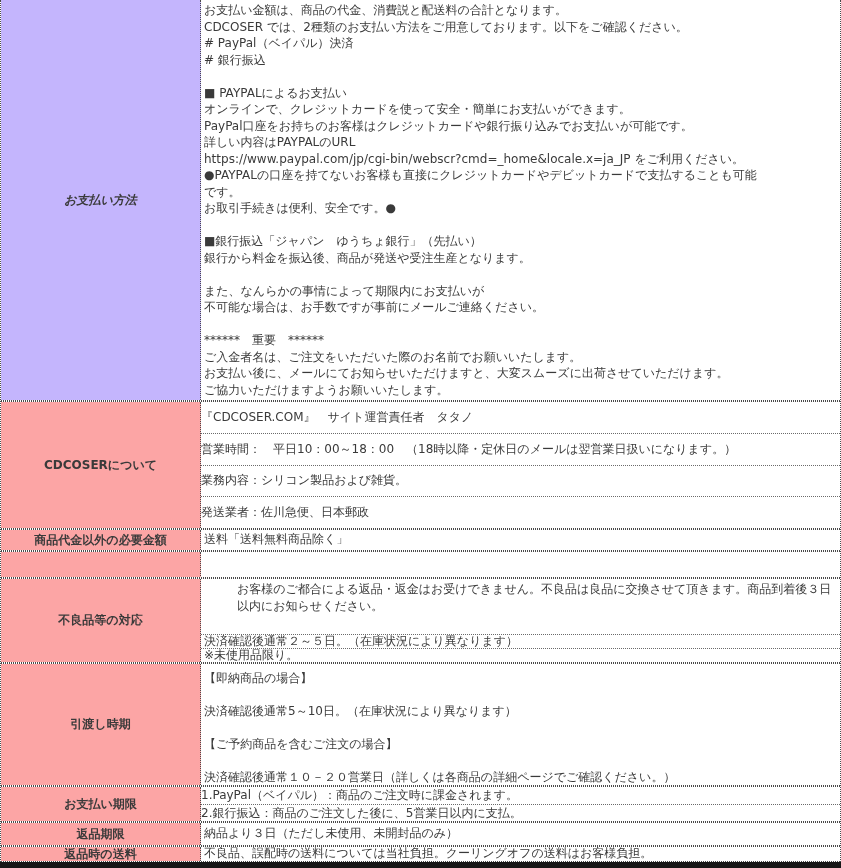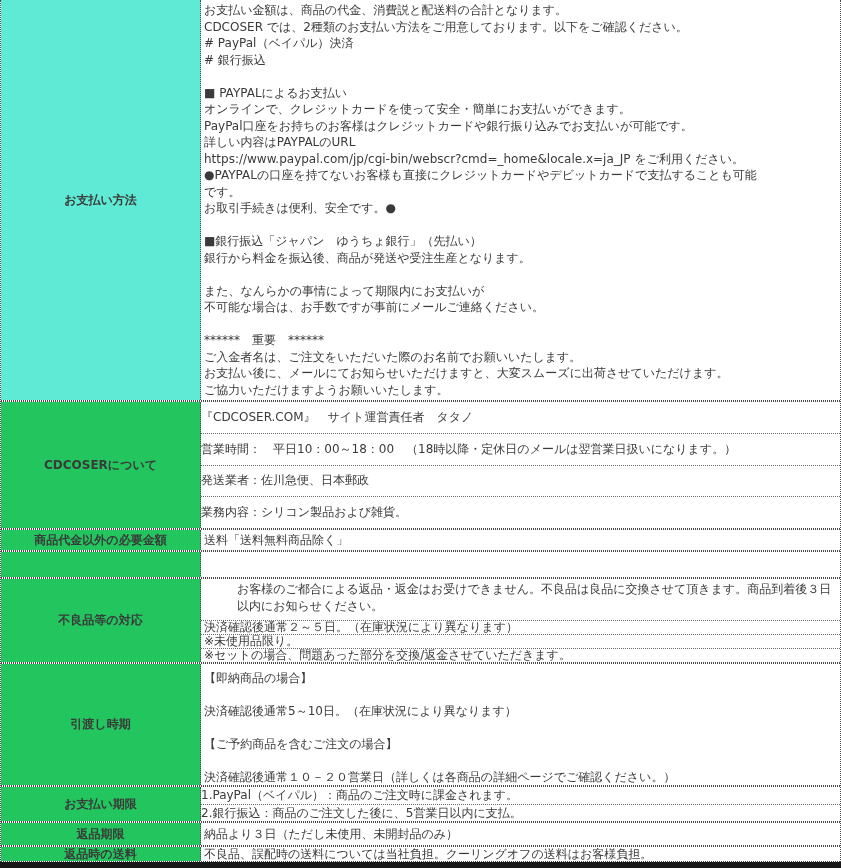--- a/index.html
+++ b/index.html
@@ -11,35 +11,35 @@
   }
   .shop-table {
     width:841px;
     border-left:1px dotted #4a4a4a;
     border-right:1px dotted #4a4a4a;
   }
   .row { display:flex; border-bottom:1px dotted #4a4a4a; overflow:hidden; }
   .row + .row { border-top:1px dotted #4a4a4a; }
   .hcell {
     width:200px; flex:0 0 200px;
-    background:#22c55e;
+    background:#fca5a5;
     border-right:1px dotted #4a4a4a;
     display:flex; align-items:center; justify-content:center;
     font-weight:bold; text-align:center; padding:0 6px;
   }
-  .row-payment .hcell { background:#5eead4; }
+  .row-payment .hcell { background:#c4b5fd;font-style:italic; }
   .ccell { flex:1 1 auto; min-width:0; }
   .pre { white-space:pre-wrap; line-height:16.5px; padding:2px 6px 0 3px; }
   .subcol { display:flex; flex-direction:column; height:100%; }
   .sub { display:flex; align-items:center; padding:1px 2px 1px 0; line-height:15px; }
   .sub + .sub { border-top:1px dotted #6a6a6a; }
   .subcol .grow { flex:1 1 auto; }
   .sub.tight { flex:0 0 14px; line-height:13px; padding:0 2px 0 3px; align-items:flex-start; }
   .sub.wrap2 { align-items:flex-start; line-height:16.5px; padding-top:2px;margin-left:36px; }
-  .single { display:flex; align-items:center; height:100%; padding:1px 2px 1px 3px; line-height:15px; }
+  .single { display:flex; align-items:center; height:100%; padding:1px 2px 1px 3px; line-height:15px;font-family:Liberation Mono, monospace; }
   .bold { font-weight:bold; }
   
   .row-payment        { height:401px; }
   .row-about          { height:128px; }
   .row-extra-fees     { height:22px;  }
   .row-shipping-note  { height:27px;flex-direction:column;  }
   .row-defective      { height:85px;  }
   .row-delivery       { height:123px; }
   .row-deadline       { height:36px;  }
   .row-return-dl      { height:24px;  }
@@ -81,22 +81,22 @@
 ご協力いただけますようお願いいたします。</div>
     </div>
   </div>
 
   <div class="row row-about">
     <div class="hcell">CDCOSERについて</div>
     <div class="ccell">
       <div class="subcol">
         <div class="sub grow">『CDCOSER.COM』　サイト運営責任者　タタノ</div>
         <div class="sub grow">営業時間：　平日10：00～18：00　（18時以降・定休日のメールは翌営業日扱いになります。）</div>
+        <div class="sub grow">業務内容：シリコン製品および雑貨。</div>
         <div class="sub grow">発送業者：佐川急便、日本郵政</div>
-        <div class="sub grow">業務内容：シリコン製品および雑貨。</div>
       </div>
     </div>
   </div>
 
   <div class="row row-extra-fees">
     <div class="hcell">商品代金以外の必要金額</div>
     <div class="ccell">
       <div class="single">送料「送料無料商品除く」</div>
     </div>
   </div>
@@ -108,21 +108,20 @@
     </div>
   </div>
 
   <div class="row row-defective">
     <div class="hcell">不良品等の対応</div>
     <div class="ccell">
       <div class="subcol">
         <div class="sub wrap2 grow">お客様のご都合による返品・返金はお受けできません。不良品は良品に交換させて頂きます。商品到着後３日以内にお知らせください。</div>
         <div class="sub tight">決済確認後通常２～５日。（在庫状況により異なります）</div>
         <div class="sub tight">※未使用品限り。</div>
-        <div class="sub tight">※セットの場合、問題あった部分を交換/返金させていただきます。</div>
       </div>
     </div>
   </div>
 
   <div class="row row-delivery">
     <div class="hcell">引渡し時期</div>
     <div class="ccell">
       <div class="pre">【即納商品の場合】
 
 決済確認後通常5～10日。（在庫状況により異なります）

